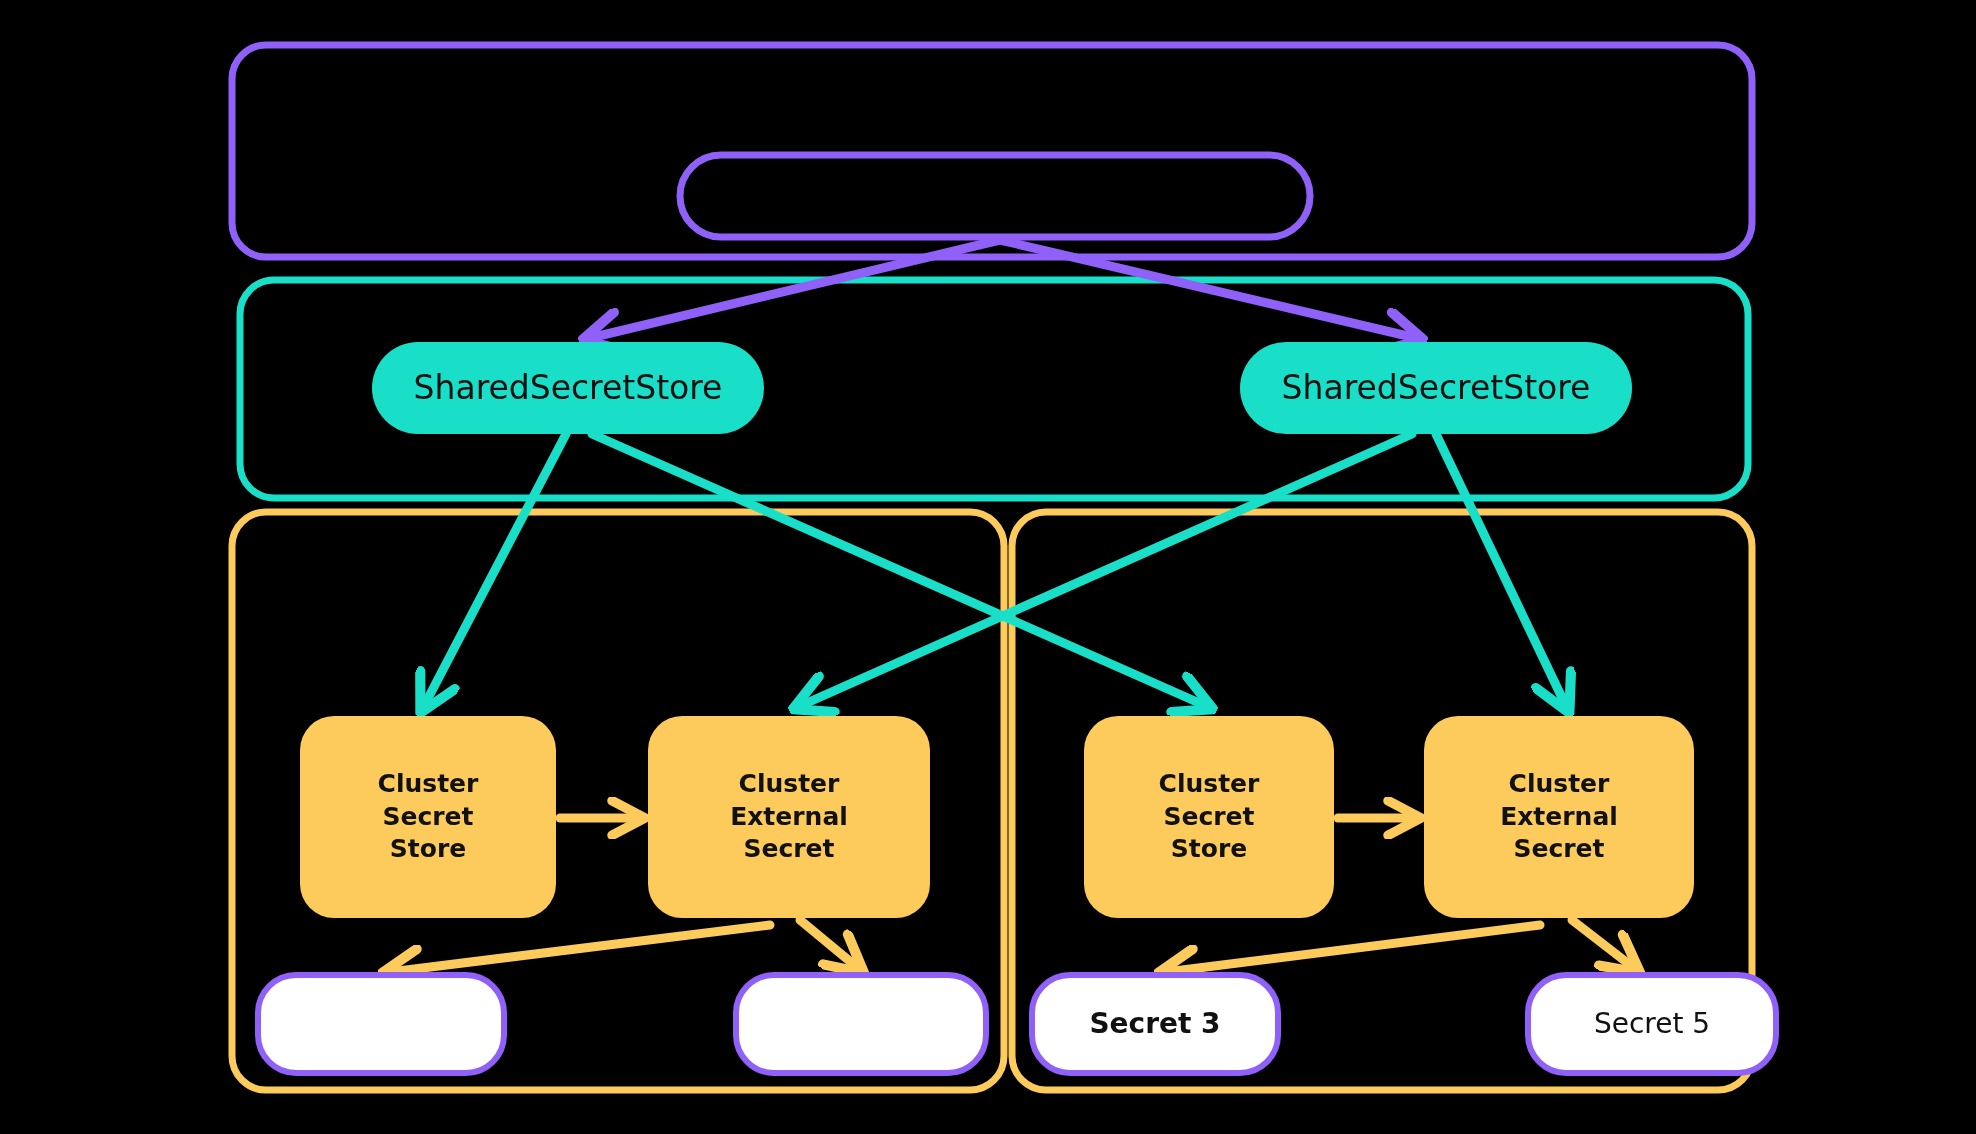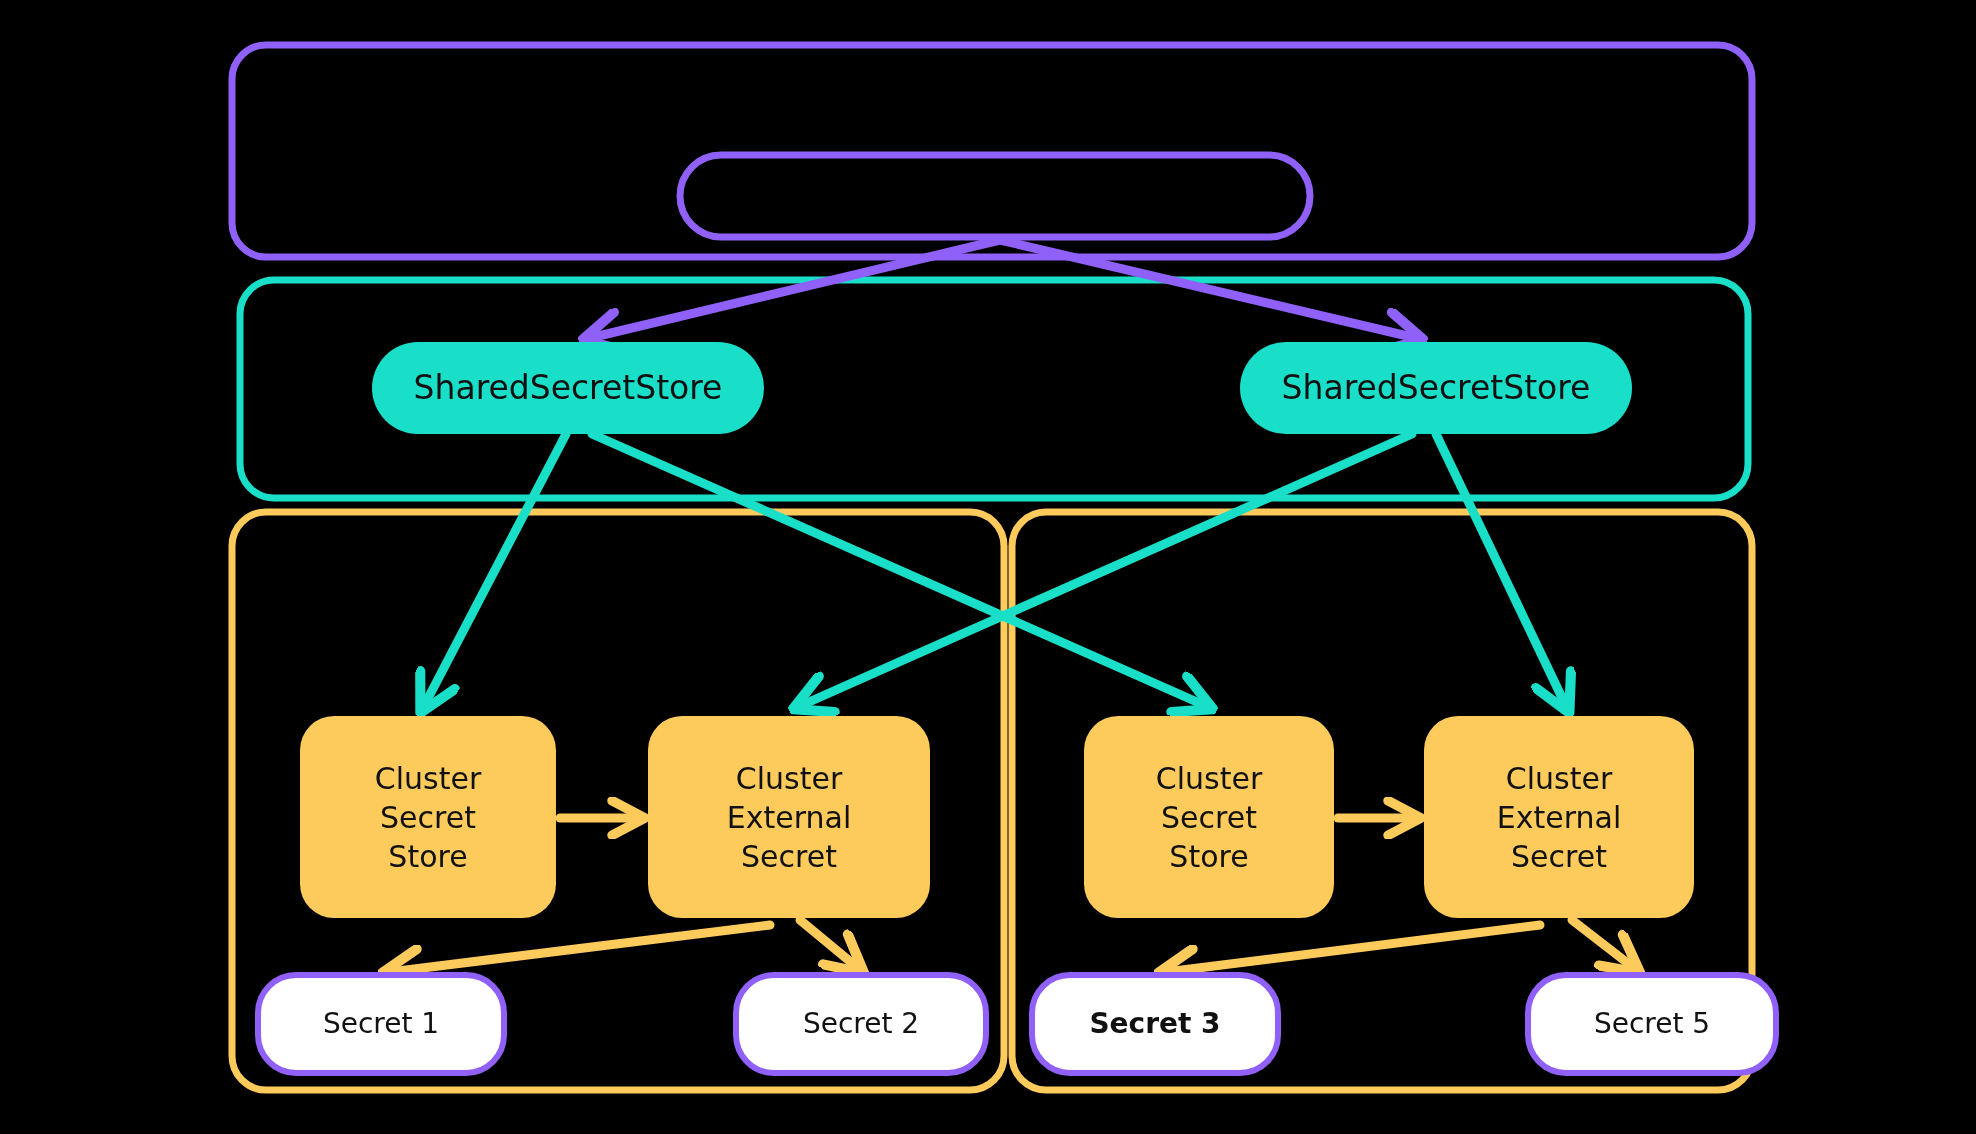--- a/index.html
+++ b/index.html
@@ -37,22 +37,22 @@
     pointer-events: none;
     line-height: 1.30;
     white-space: pre-line;
   }
   .lbl-sss {
     font-size: 33px;
     font-weight: 400;
     text-align: right;
   }
   .lbl-cluster {
-    font-size: 30px;
-    font-weight: 400;
+    font-size: 25px;
+    font-weight: 700;
     border-radius: 22px;
   }
   .lbl-secret {
     font-size: 28px;
     font-weight: 400;
   }
 </style>
 </head>
 <body>
 
@@ -141,23 +141,21 @@
 Secret</div>
 
   <div class="node-label lbl-cluster" style="left:1084px; top:716px; width:250px; height:202px;">Cluster
 Secret
 Store</div>
 
   <div class="node-label lbl-cluster" style="left:1424px; top:716px; width:270px; height:202px;">Cluster
 External
 Secret</div>
 
-  <div class="node-label lbl-secret" style="left:258px; top:975px; width:246px; height:98px;">Secret 1</div>
 
-  <div class="node-label lbl-secret" style="left:736px; top:975px; width:250px; height:98px;">Secret 2</div>
 
   <div class="node-label lbl-secret" style="left:1032px; top:975px; width:246px; height:98px;font-weight:bold;">Secret 3</div>
 
   <div class="node-label lbl-secret" style="left:1528px; top:975px; width:248px; height:98px;">Secret 5</div>
 
   <div class="node-label lbl-sss" style="left:680px; top:155px; width:630px; height:82px;"></div>
 
 </div>
 
 </body></html>

